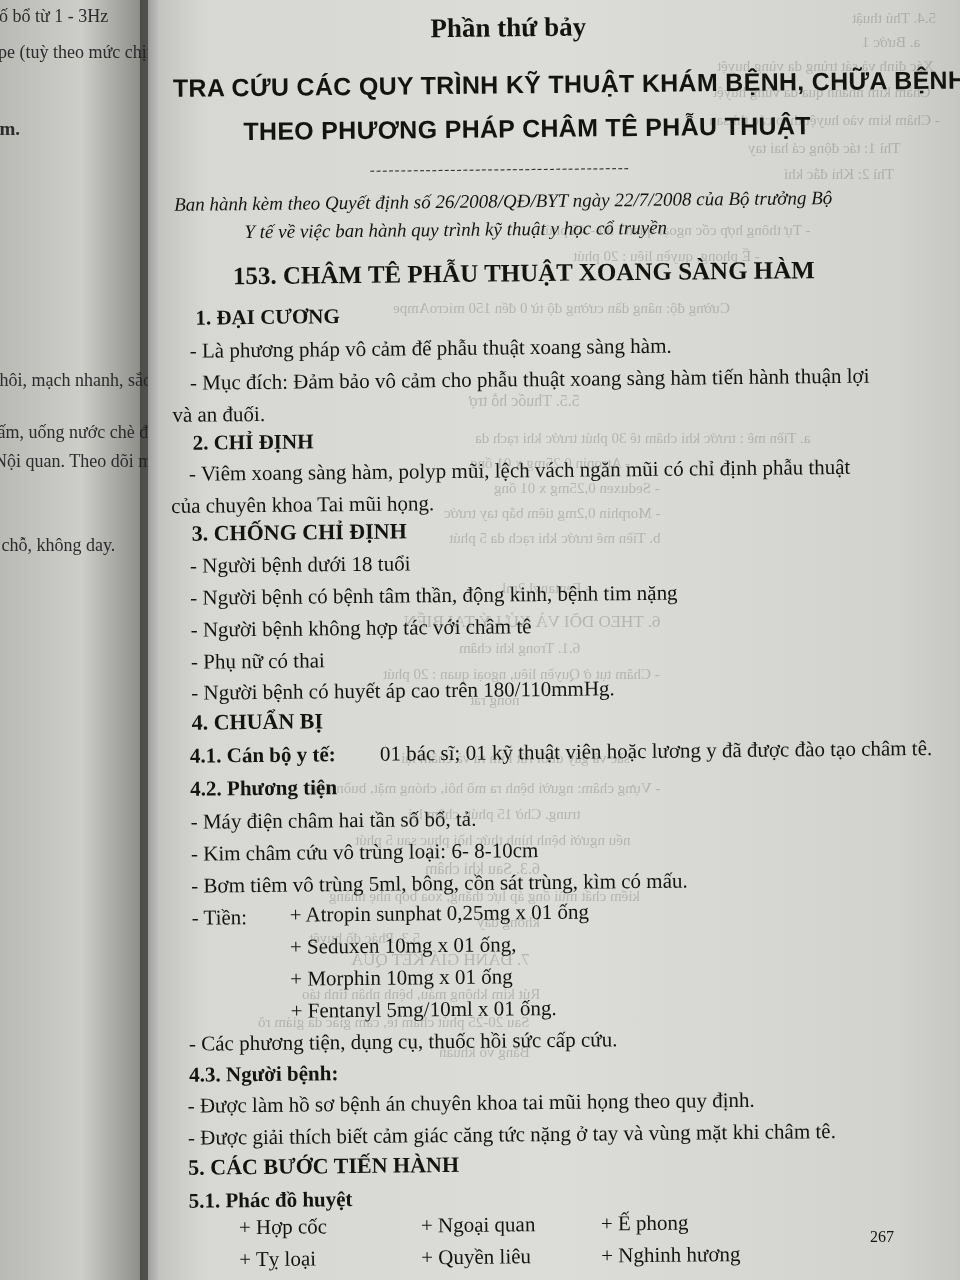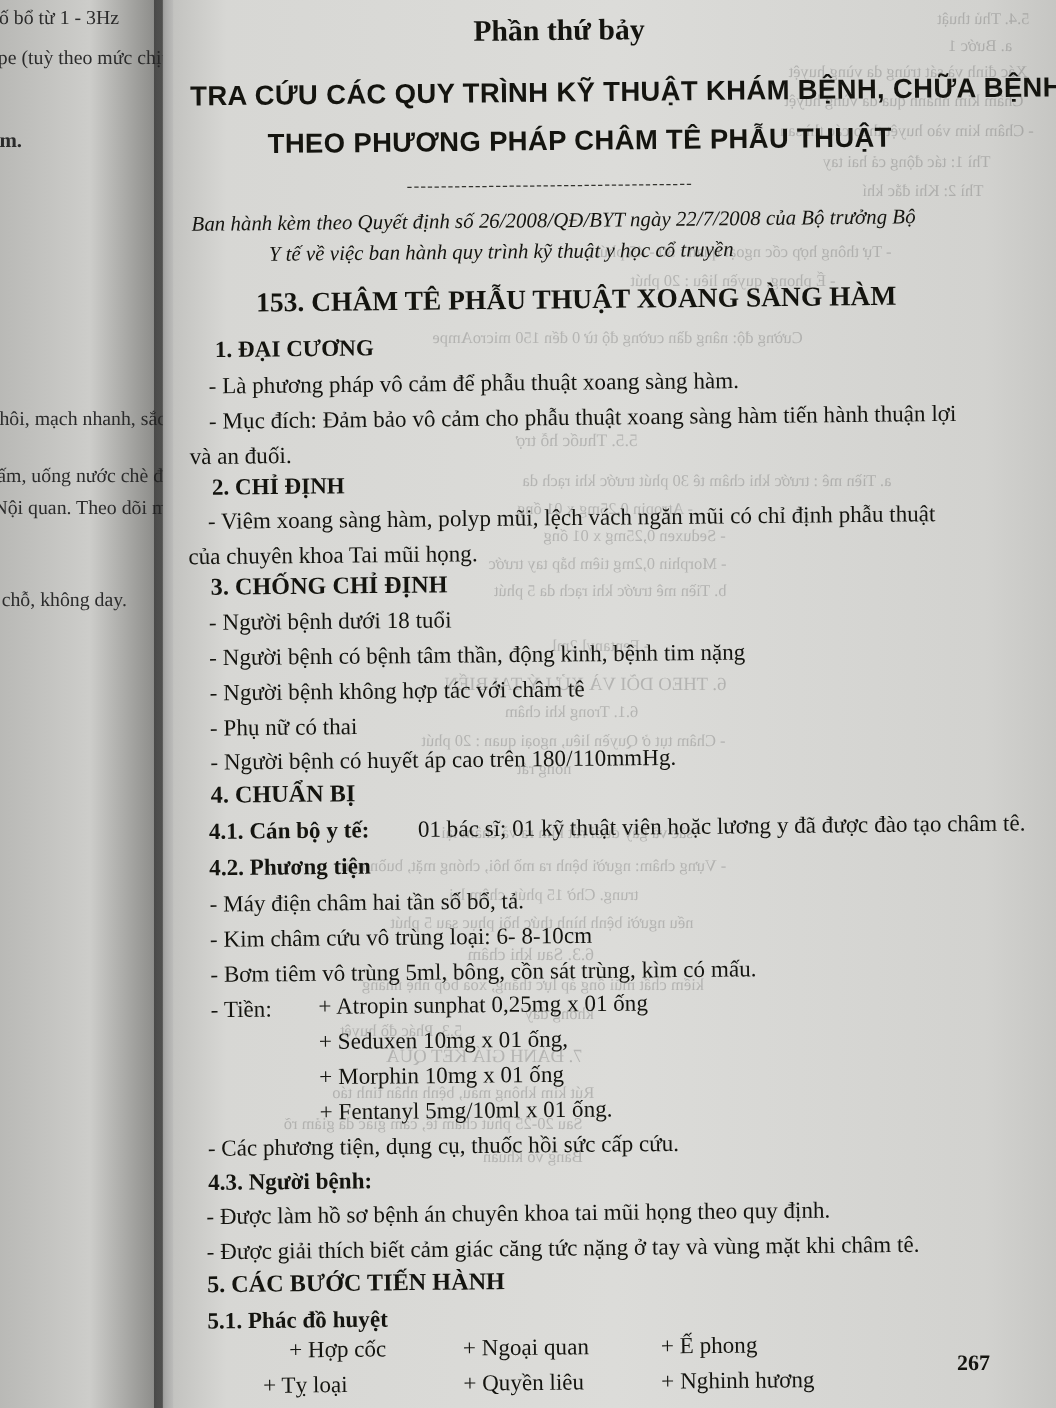--- a/index.html
+++ b/index.html
@@ -106,22 +106,22 @@
   .h-bold {
     font-weight: bold;
     font-size: 21px;
   }
 
   .body-line {
     font-size: 21px;
   }
 
   .page-num {
-    font-size: 20px;
-    font-weight: bold;
+    font-size: 16px;
+    font-weight: normal;
     text-align: right;
   }
 
   
   .rot {
     transform-origin: left top;
   }
 </style>
 </head>
 <body>
@@ -224,21 +224,21 @@
 
       <div class="t body-line" style="left:20px; top:1032px;">- Các phương tiện, dụng cụ, thuốc hồi sức cấp cứu.</div>
 
       <div class="t h-bold" style="left:20px; top:1063px;">4.3. Người bệnh:</div>
       <div class="t body-line" style="left:18px; top:1094px;">- Được làm hồ sơ bệnh án chuyên khoa tai mũi họng theo quy định.</div>
       <div class="t body-line" style="left:18px; top:1126px;">- Được giải thích biết cảm giác căng tức nặng ở tay và vùng mặt khi châm tê.</div>
 
       <div class="t h-bold" style="left:18px; top:1155px; font-size:22px;">5. CÁC BƯỚC TIẾN HÀNH</div>
       <div class="t h-bold" style="left:18px; top:1189px;">5.1. Phác đồ huyệt</div>
 
-      <div class="t body-line" style="left:68px; top:1216px;margin-left:24px;">+ Hợp cốc</div>
+      <div class="t body-line" style="left:68px; top:1216px;">+ Hợp cốc</div>
       <div class="t body-line" style="left:250px; top:1216px;">+ Ngoại quan</div>
       <div class="t body-line" style="left:430px; top:1216px;">+ Ế phong</div>
 
       <div class="t body-line" style="left:68px; top:1248px;">+ Tỵ loại</div>
       <div class="t body-line" style="left:250px; top:1248px;">+ Quyền liêu</div>
       <div class="t body-line" style="left:430px; top:1248px;">+ Nghinh hương</div>
 
       <div class="t h-bold" style="left:14px; top:1280px;">5.2. Tư thế người bệnh :</div>
       <div class="t body-line" style="left:246px; top:1280px;">nằm ngửa, hai tay dang.</div>
     </div>

